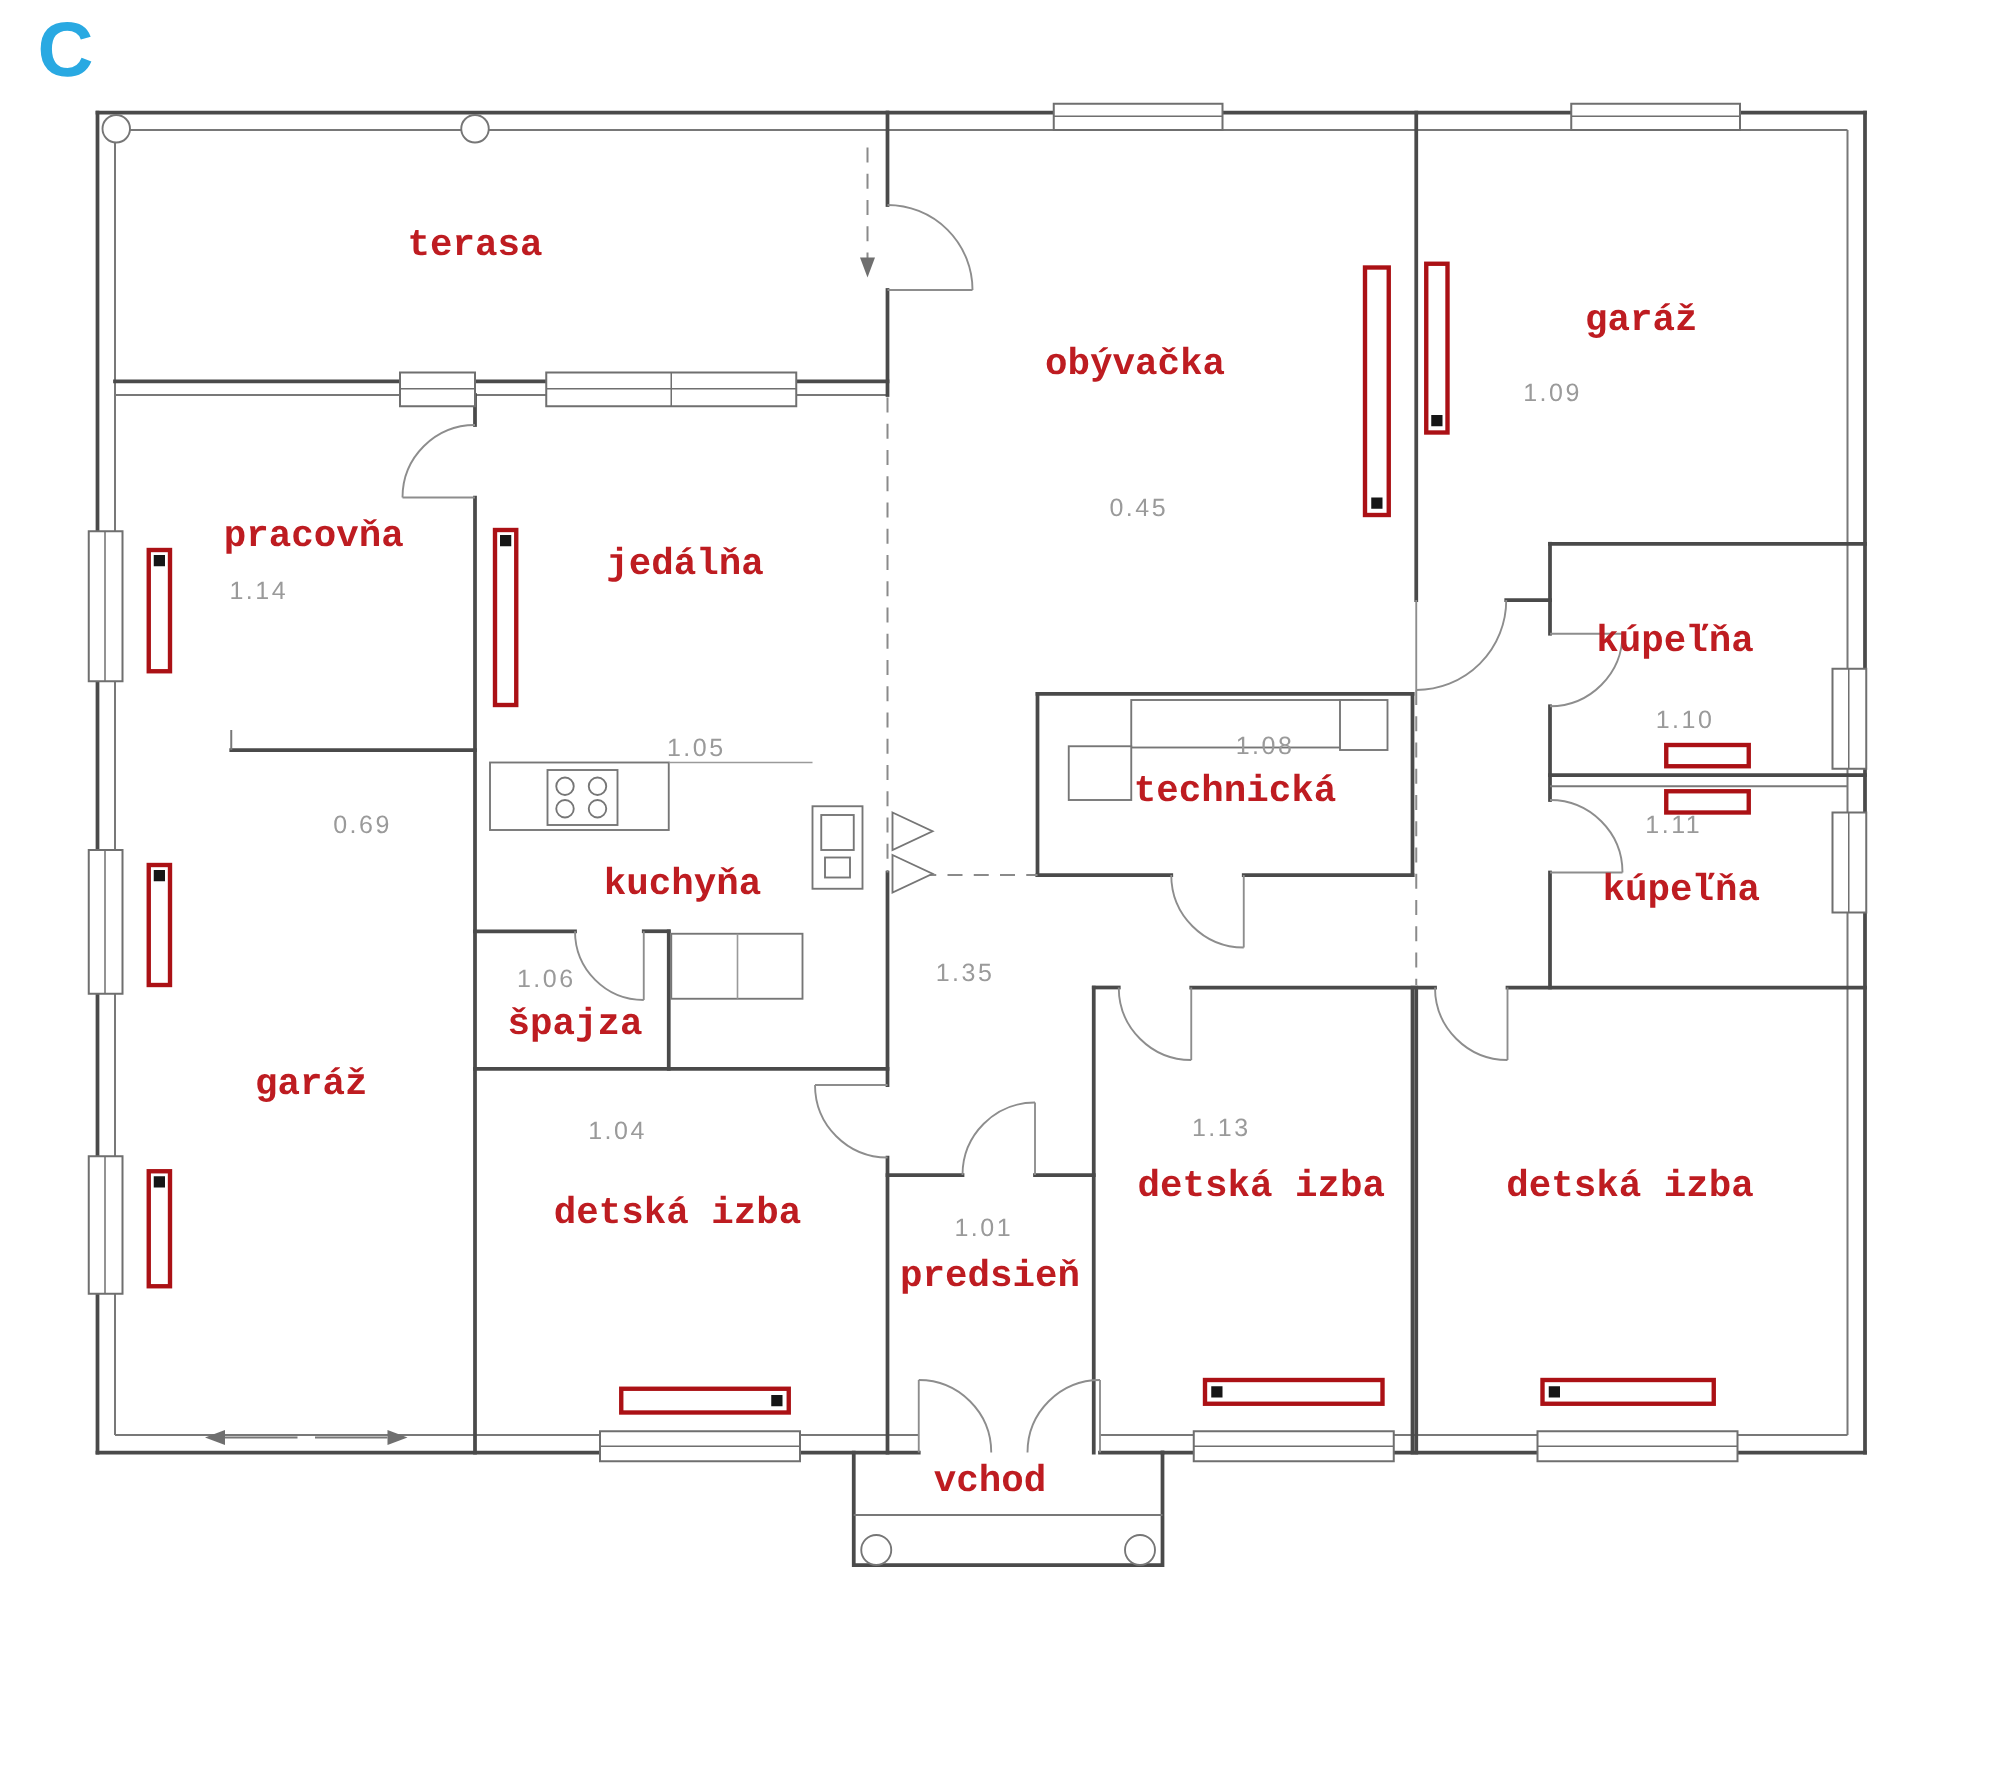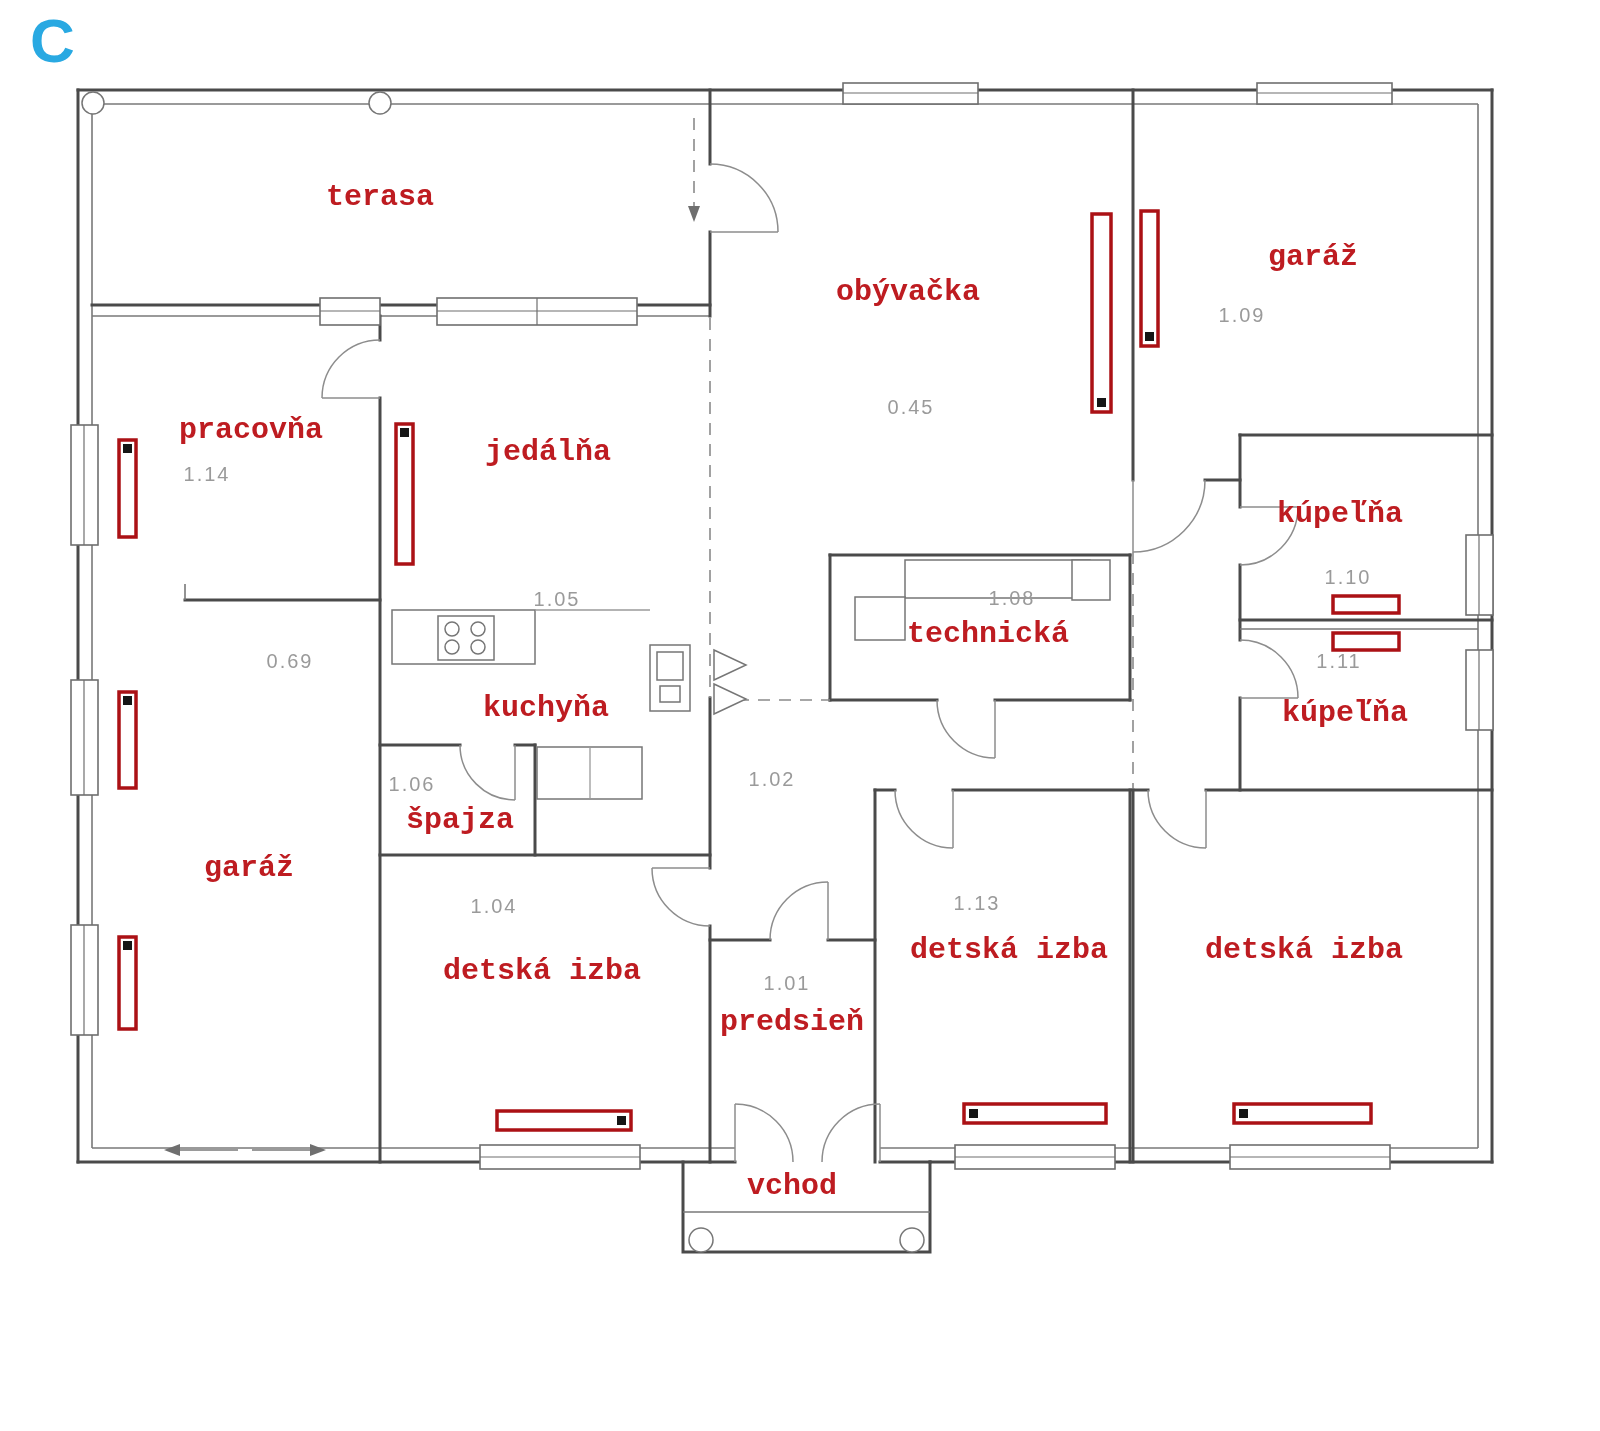--- a/index.html
+++ b/index.html
@@ -290,21 +290,21 @@
   <div class="label" style="left:1009px;top:950px">detská izba</div>
   <div class="label" style="left:1304px;top:950px">detská izba</div>
   <div class="label" style="left:792px;top:1186px">vchod</div>
 
   <div class="number" style="left:911px;top:407px">0.45</div>
   <div class="number" style="left:1242px;top:315px">1.09</div>
   <div class="number" style="left:207px;top:474px">1.14</div>
   <div class="number" style="left:557px;top:599px">1.05</div>
   <div class="number" style="left:1348px;top:577px">1.10</div>
   <div class="number" style="left:1012px;top:598px">1.08</div>
-  <div class="number" style="left:412px;top:784px">1.06</div>
+  <div class="number" style="left:437px;top:784px">1.06</div>
   <div class="number" style="left:290px;top:661px">0.69</div>
-  <div class="number" style="left:772px;top:779px">1.02</div>
+  <div class="number" style="left:772px;top:779px">1.35</div>
   <div class="number" style="left:1339px;top:661px">1.11</div>
   <div class="number" style="left:494px;top:906px">1.04</div>
   <div class="number" style="left:787px;top:983px">1.01</div>
   <div class="number" style="left:977px;top:903px">1.13</div>
 
 </div>
 
 </body></html>

